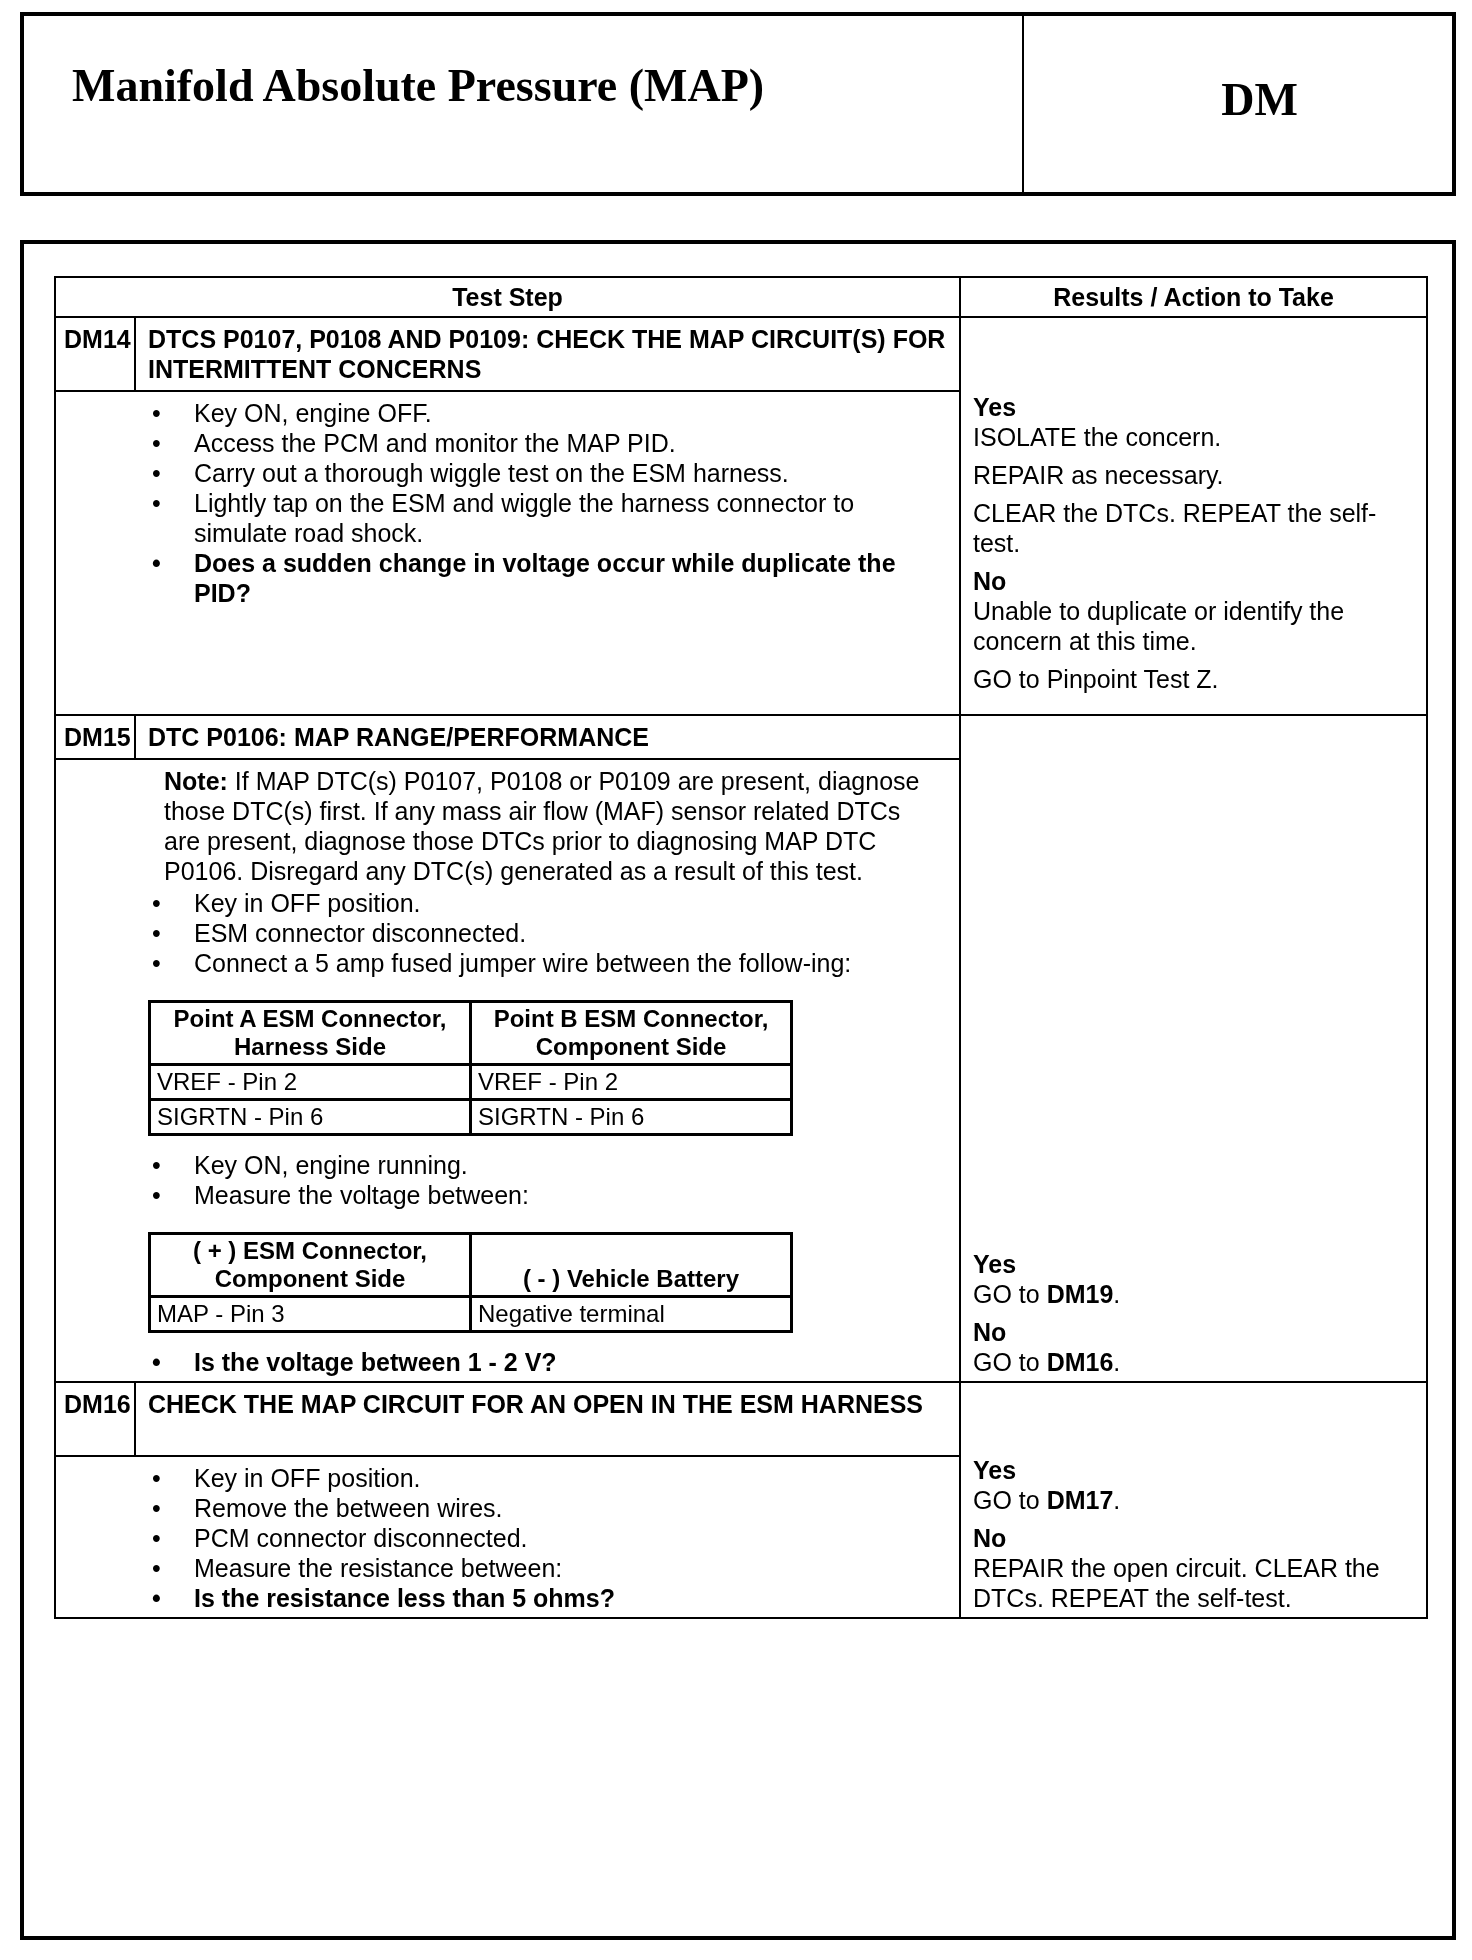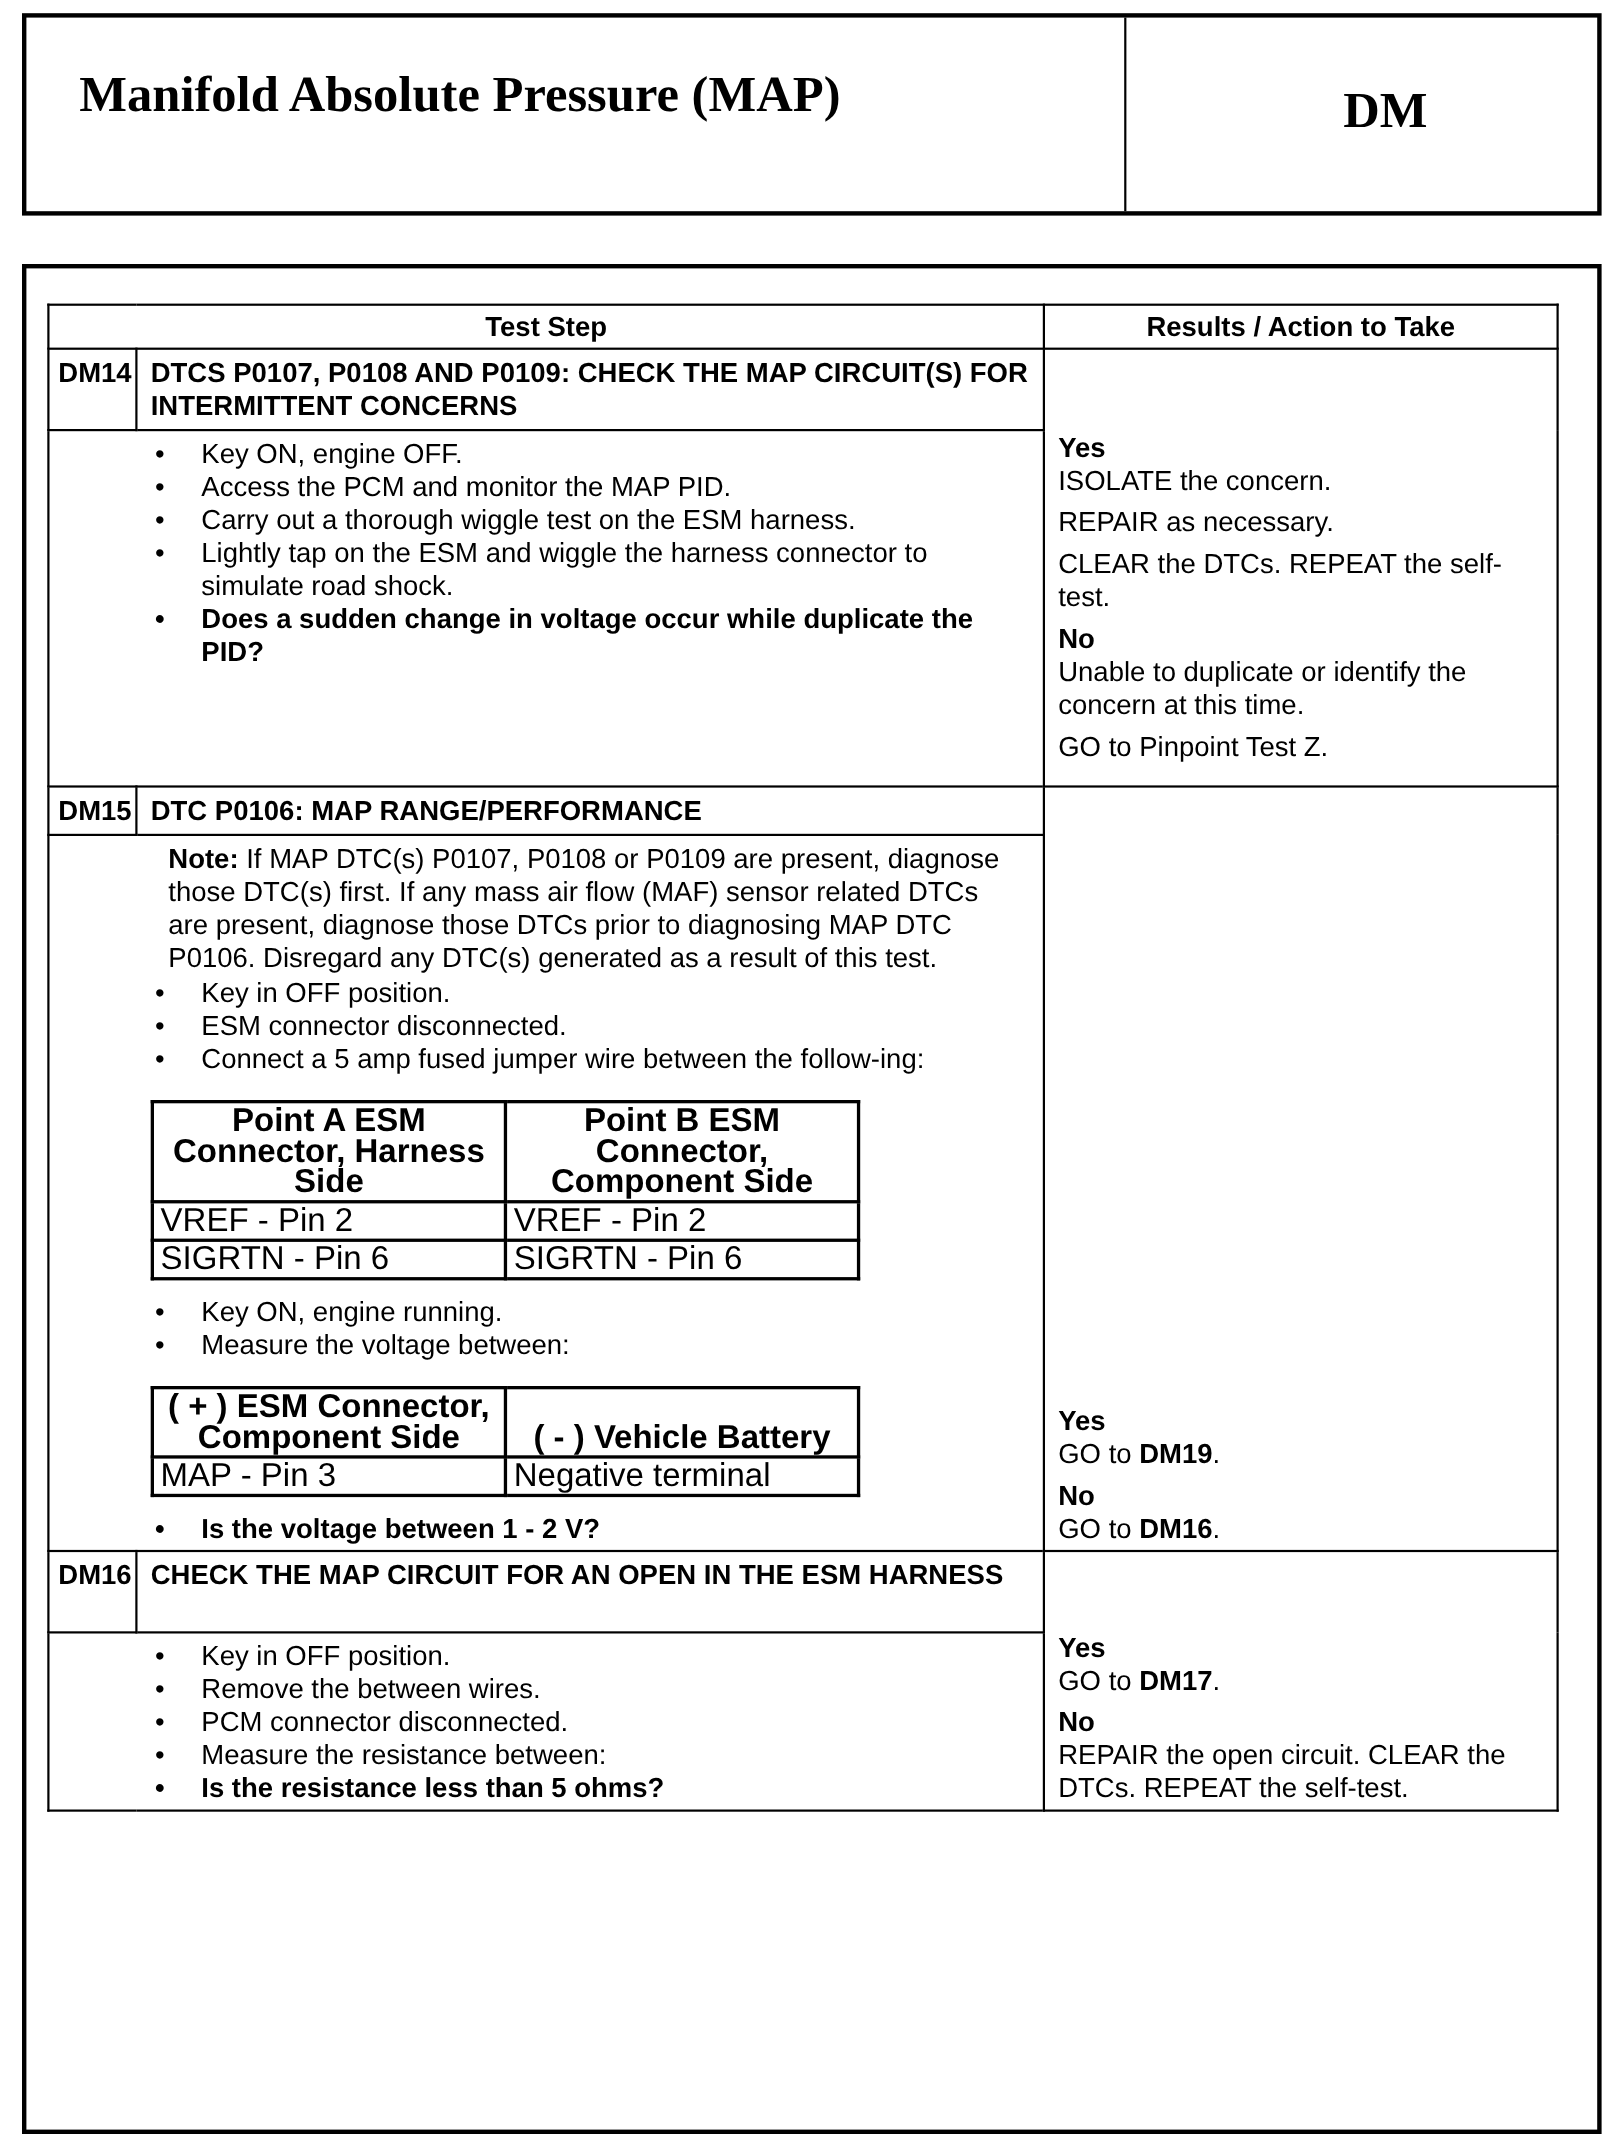--- a/index.html
+++ b/index.html
@@ -18,42 +18,42 @@
   }
   .header-code {
     flex: 1; display: flex; align-items: center; justify-content: center;
     font-family: "Liberation Serif", serif; font-weight: bold; font-size: 46px; padding-bottom: 10px; padding-left: 43px;
   }
   .main-box {
     position: absolute; left: 20px; top: 240px; width: 1436px; height: 1700px;
     border: 4px solid #000; box-sizing: border-box;
   }
   table.steps {
-    position: absolute; left: 19px; top: 32px; width: 1372px;
+    position: absolute; left: 30px; top: 32px; width: 1372px;
     border-collapse: collapse; table-layout: fixed;
     font-size: 25px; line-height: 30px;
   }
   table.steps td, table.steps th { border: 2px solid #000; vertical-align: top; padding: 0; }
   table.steps th { font-weight: bold; text-align: center; height: 38px; vertical-align: middle; }
   .col-id { width: 80px; }
   .col-step { width: 825px; }
   .col-res { width: 467px; }
   .step-id { font-weight: bold; padding: 6px 4px 0 8px !important; }
   .step-title { font-weight: bold; padding: 6px 10px 2px 12px !important; }
   .step-body { padding: 6px 20px 4px 96px !important; border-top: 2px solid #000; }
   .res-cell { padding: 0 10px 4px 12px !important; position: relative; }
   ul.bullets { list-style: none; margin: 0; padding: 0; }
   ul.bullets li { position: relative; padding-left: 42px; }
   ul.bullets li::before { content: "\2022"; position: absolute; left: 0; top: 0; }
   ul.bullets li.q { font-weight: bold; }
   .note { margin-bottom: 2px; }
   .note b { font-weight: bold; }
   table.conn {
     border-collapse: collapse; margin: 22px 0 14px -28px; width: 645px; table-layout: fixed;
-    font-size: 30px; line-height: 28px;
+    font-size: 24px; line-height: 28px;
   }
   table.conn td { border: 3px solid #000; padding: 2px 6px; }
   table.conn td.h { font-weight: bold; text-align: center; vertical-align: bottom; }
   .res-label { font-weight: bold; }
   .res-line { margin-bottom: 8px; }
   b.ref { font-weight: bold; }
 </style>
 </head>
 <body>
 

